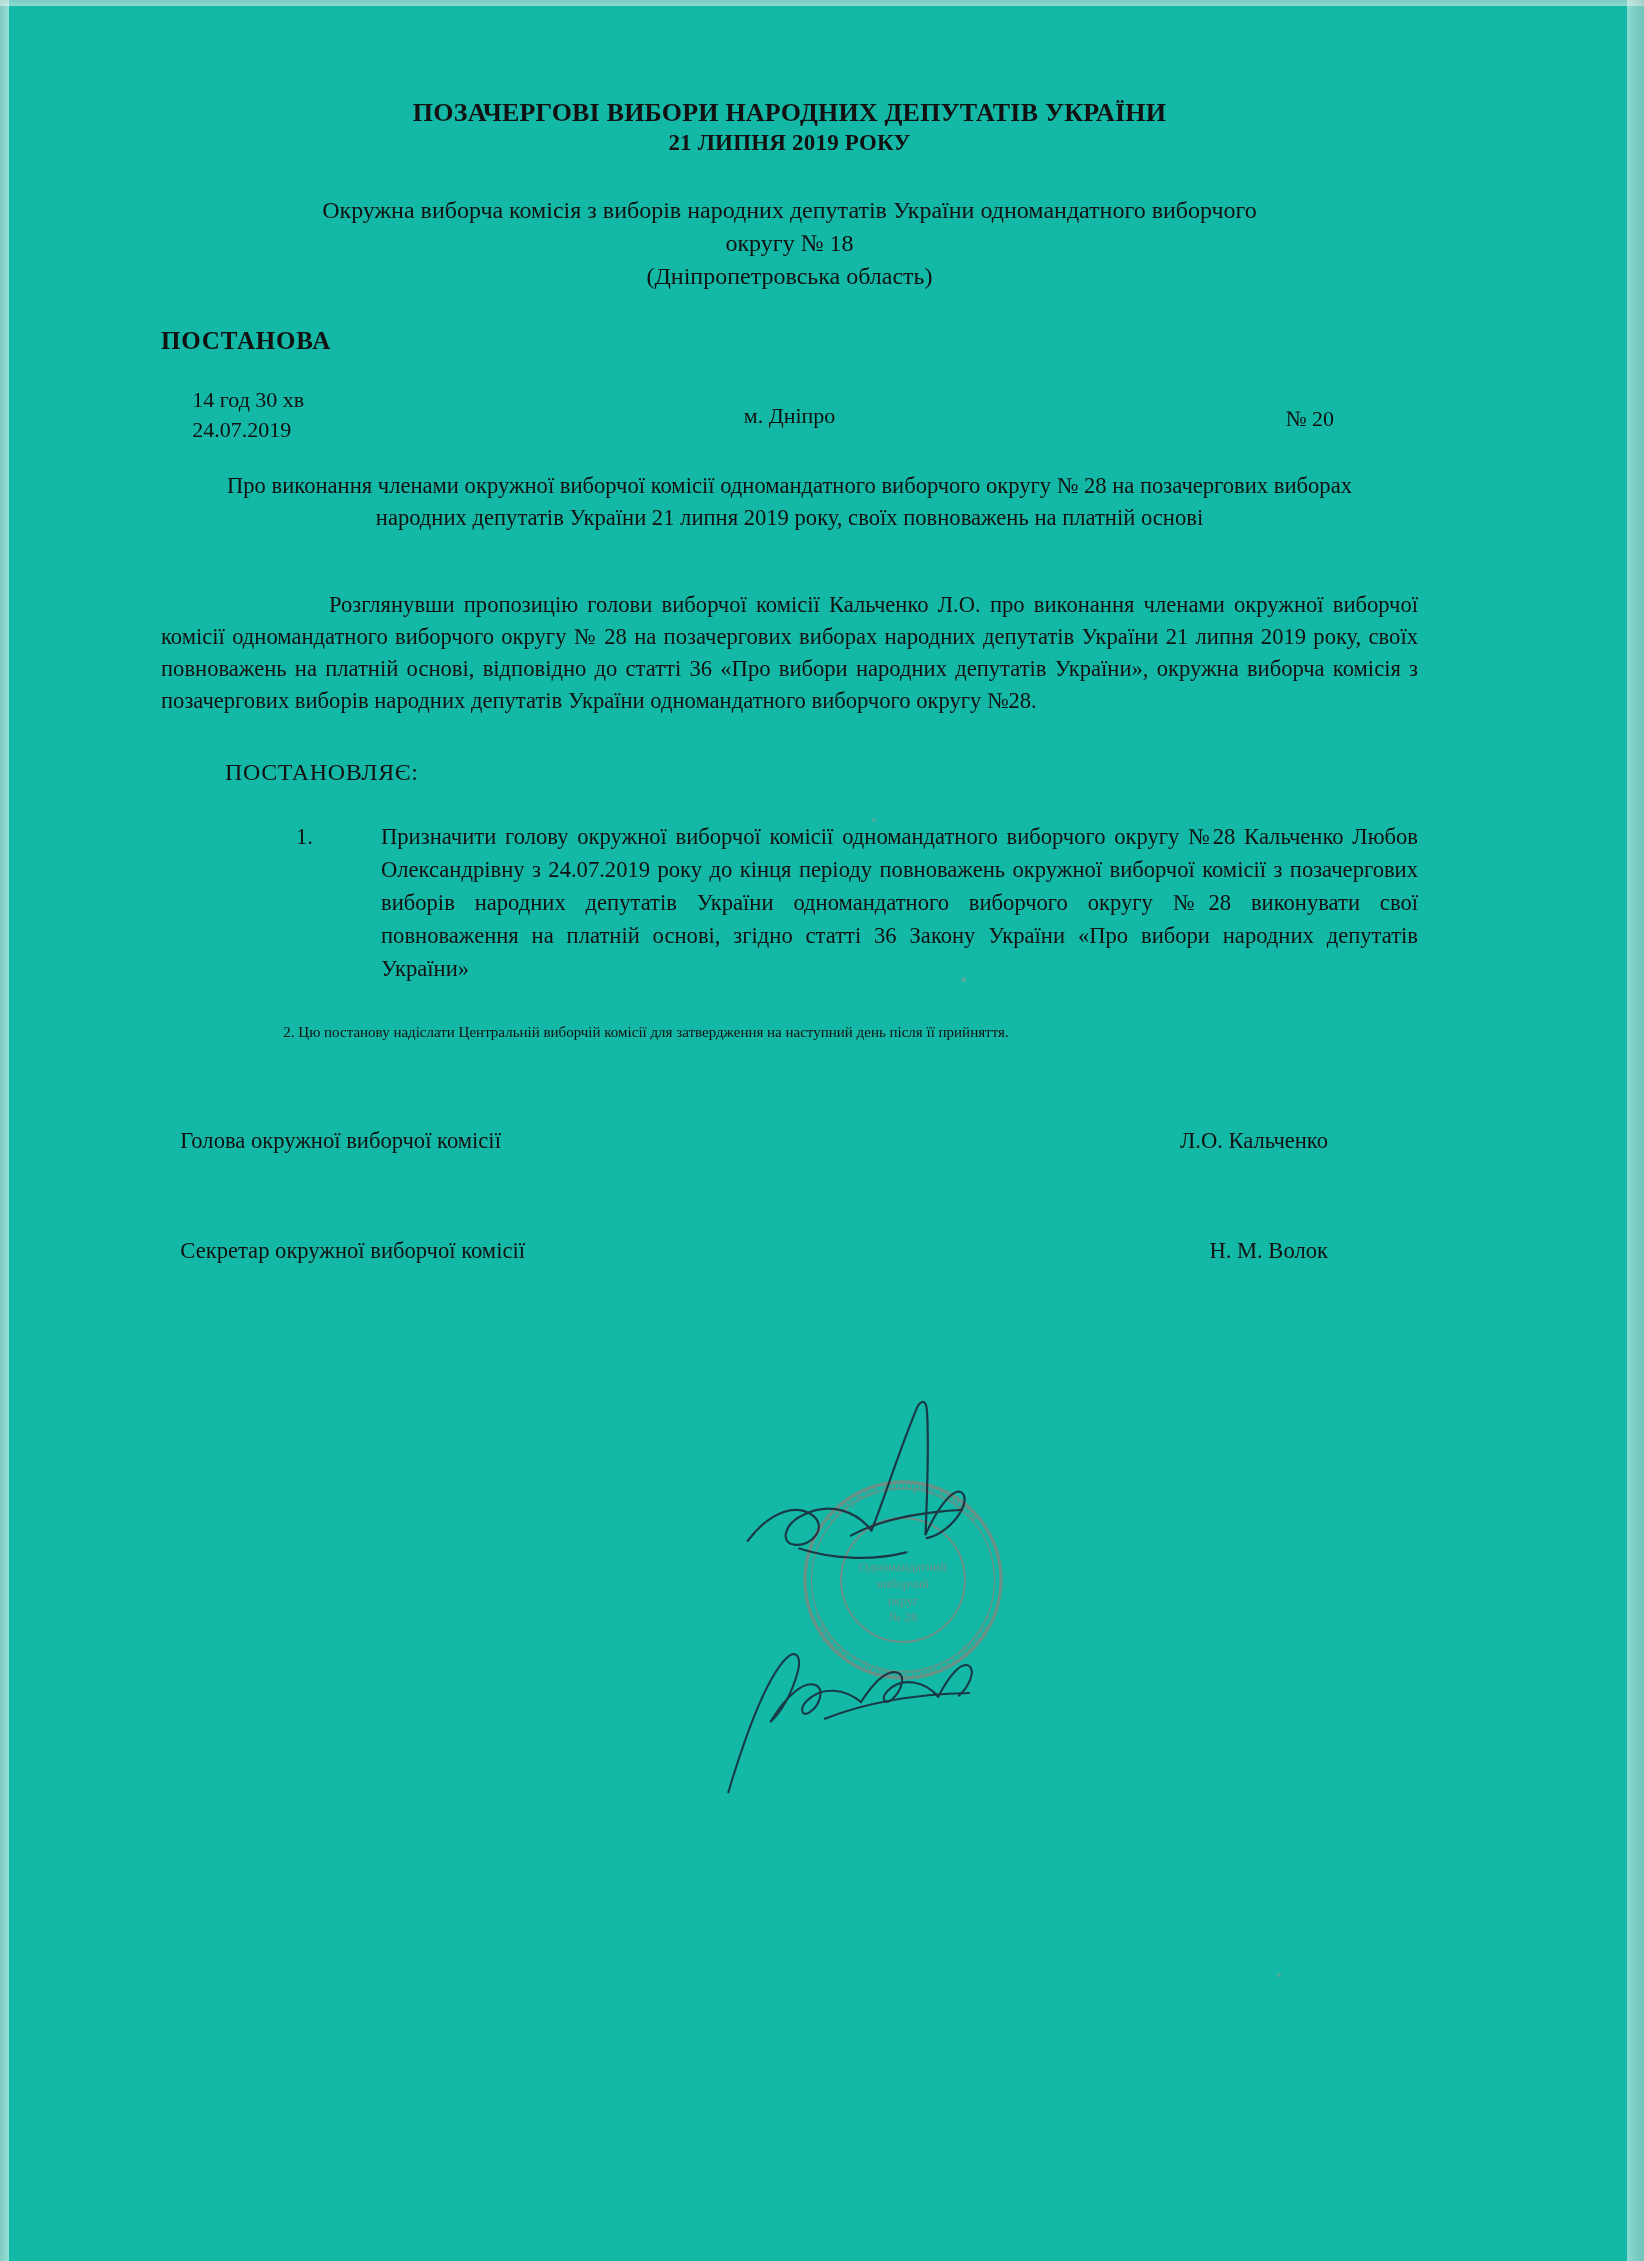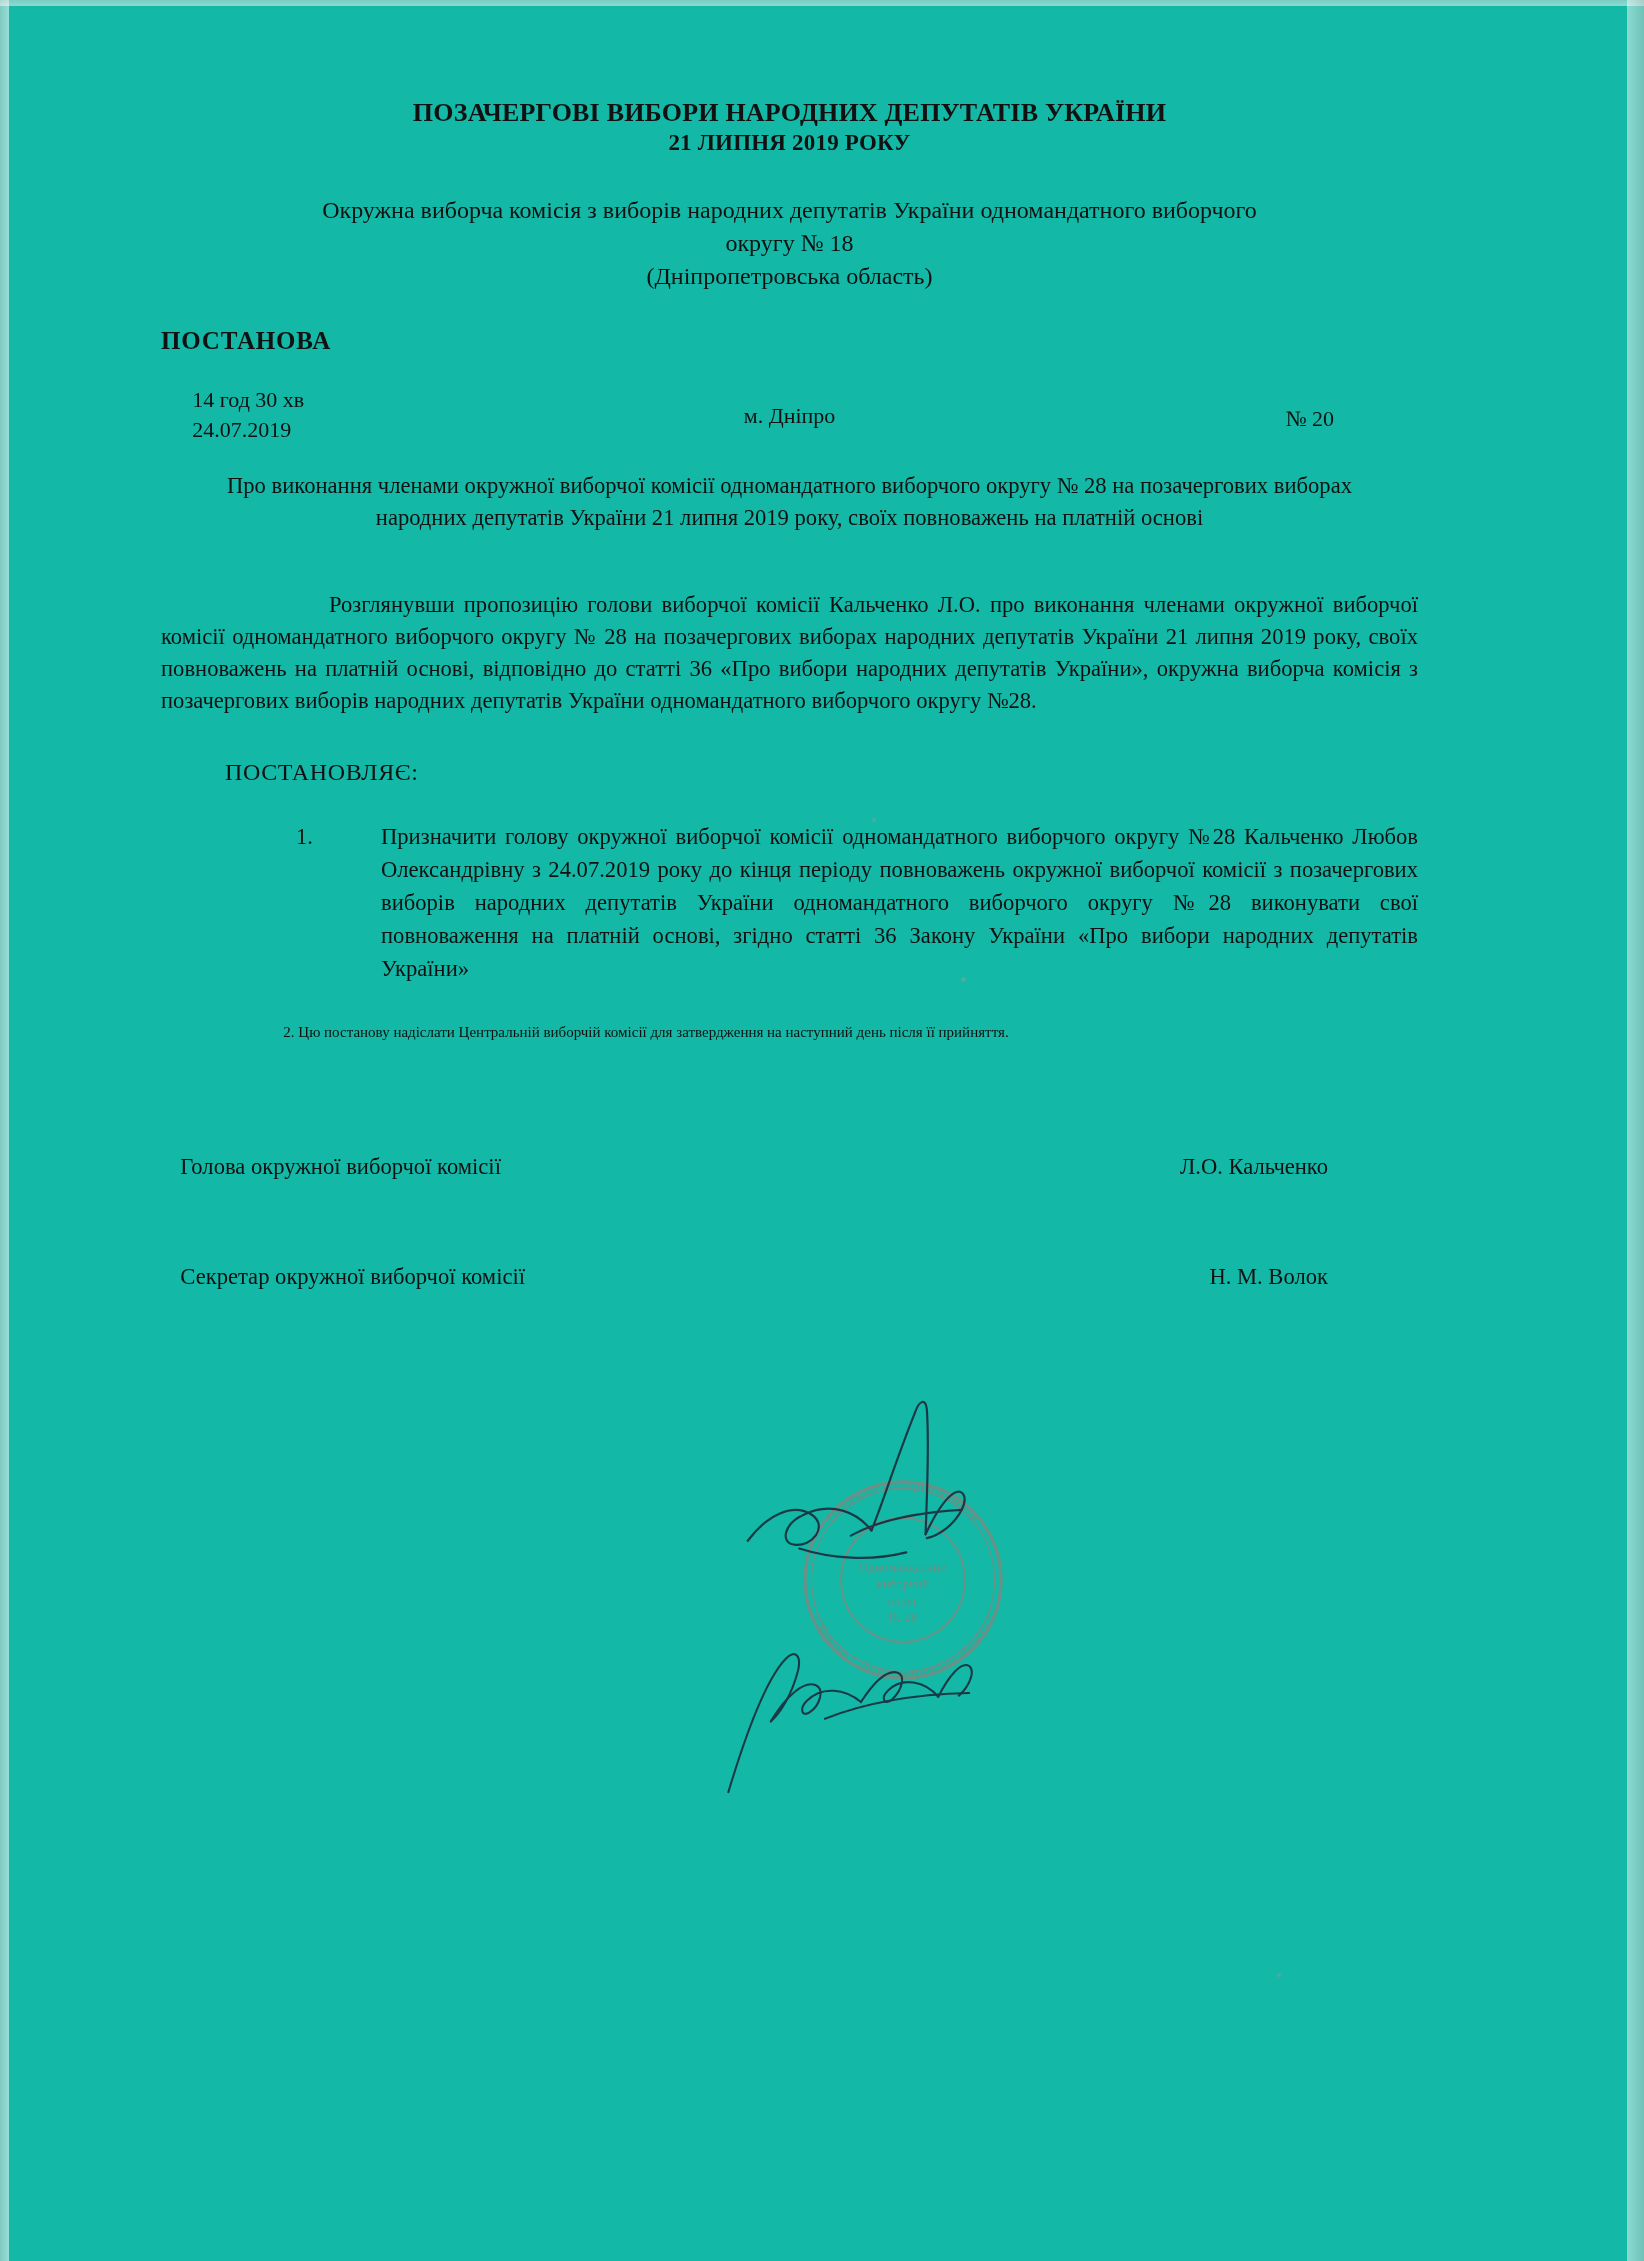--- a/index.html
+++ b/index.html
@@ -155,21 +155,21 @@
     margin-top: 37px;
     font-size: 15px;
     line-height: 1.44;
     text-align: justify;
     text-justify: inter-word;
     text-indent: 103px;
     padding-left: 19.3px;
   }
 
   .signatures {
-    margin-top: 110px;
+    margin-top: 84px;
     position: relative;
   }
   .sig-row {
     position: relative;
     height: 110px;
     font-size: 22.6px;
   }
   .sig-role {
     position: absolute;
     left: 19.3px;

